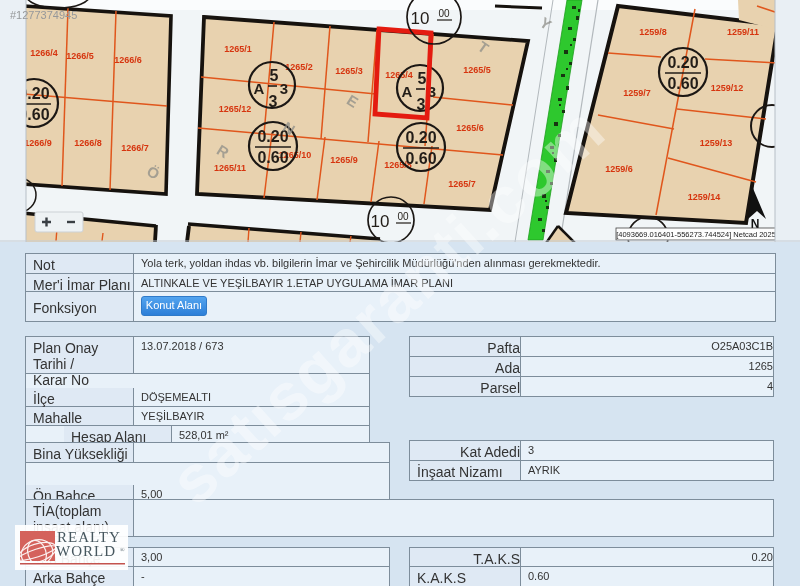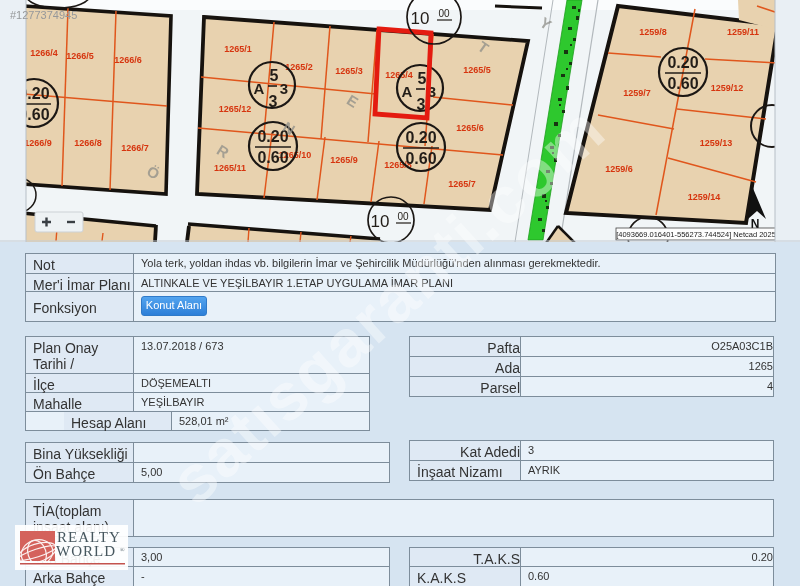--- a/index.html
+++ b/index.html
@@ -281,21 +281,21 @@
   </div>
 </div>
 
 <div class="tbl" style="left:25px;top:336px;width:343px;">
 
   <div class="row" style="height:36px;">
     <div class="lbl" style="width:108px;">Plan Onay Tarihi /<br>Karar No</div>
     <div class="val">13.07.2018 / 673</div>
   </div>
 
-  <div class="row" style="height:18px;">
+  <div class="row" style="height:18px;margin-top:14px;">
     <div class="lbl" style="width:108px;">İlçe</div>
     <div class="val">DÖŞEMEALTI</div>
   </div>
 
   <div class="row" style="height:18px;">
     <div class="lbl" style="width:108px;">Mahalle</div>
     <div class="val">YEŞİLBAYIR</div>
   </div>
 
   <div class="row" style="height:18px;margin-left:38px;">
@@ -322,21 +322,21 @@
   </div>
 </div>
 
 <div class="tbl" style="left:25px;top:442px;width:363px;">
 
   <div class="row" style="height:19px;justify-content:space-between;">
     <div class="lbl" style="width:108px;">Bina Yüksekliği</div>
     <div class="val"></div>
   </div>
 
-  <div class="row" style="height:19px;">
+  <div class="row" style="height:19px;margin-top:22px;">
     <div class="lbl" style="width:108px;">Ön Bahçe</div>
     <div class="val">5,00</div>
   </div>
 </div>
 
 <div class="tbl" style="left:409px;top:440px;width:363px;">
 
   <div class="row" style="height:19px;">
     <div class="lbl" style="width:111px;text-align:right;">Kat Adedi</div>
     <div class="val">3</div>

